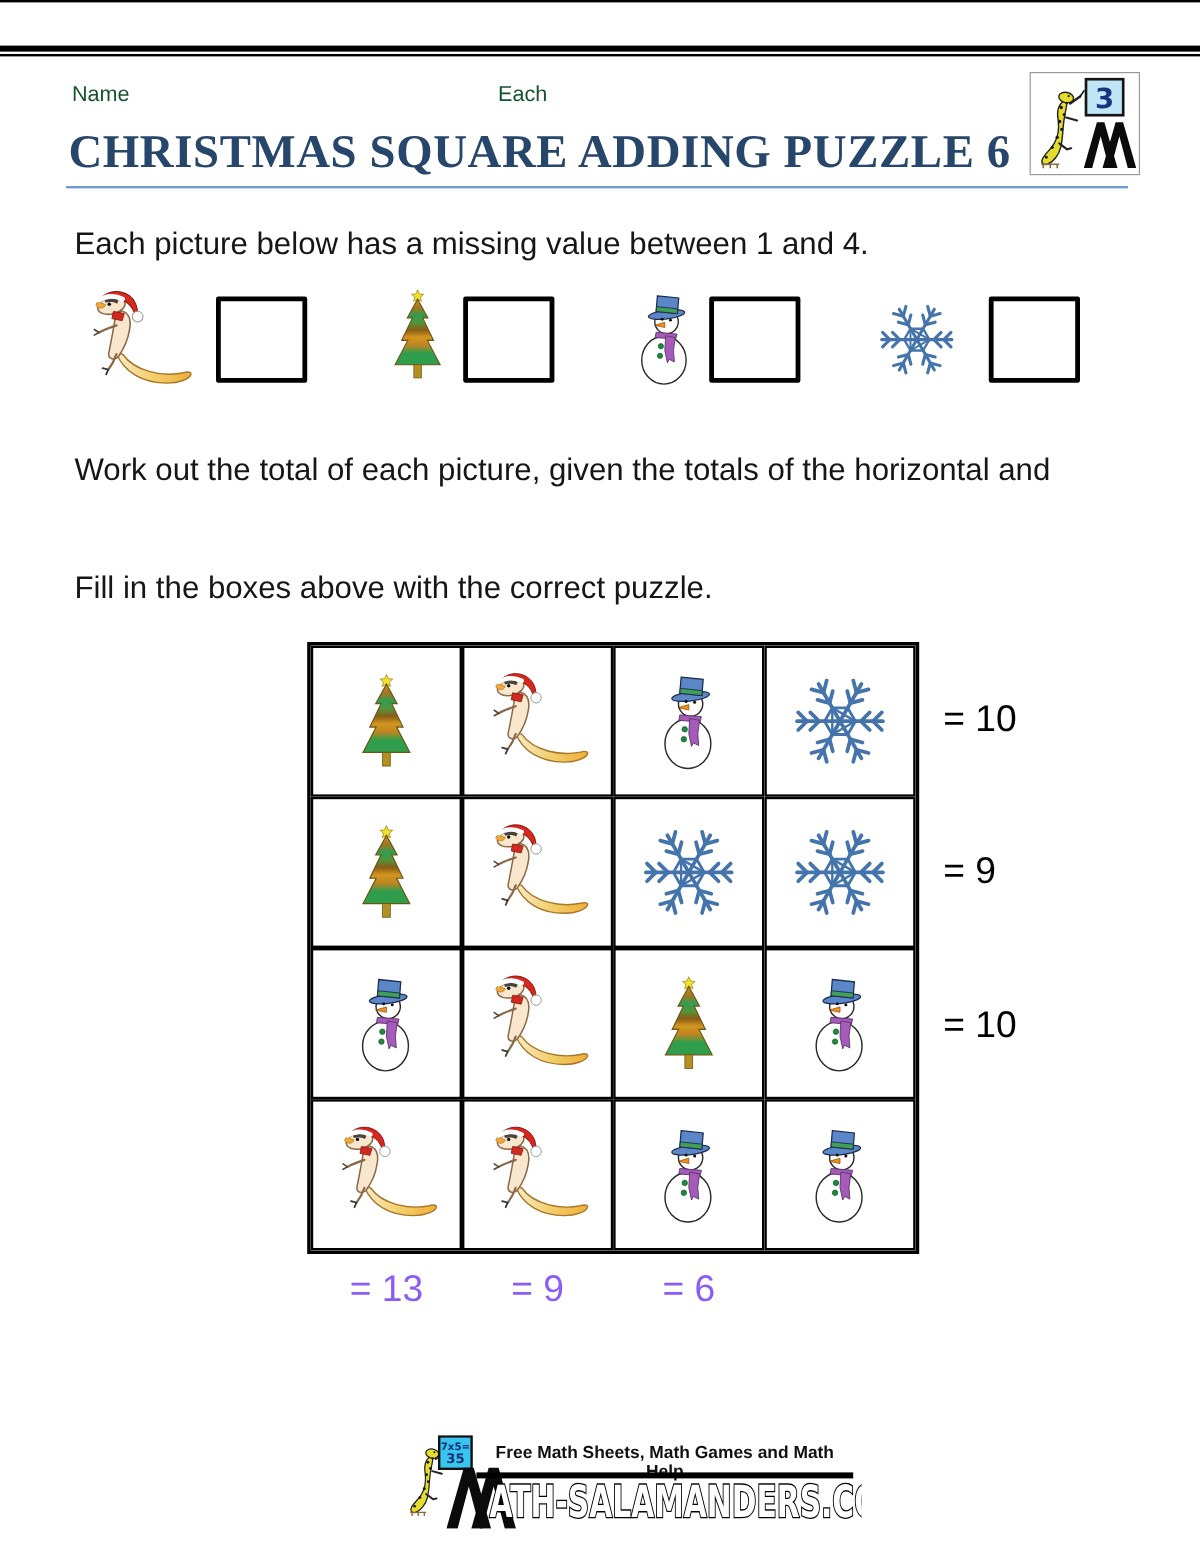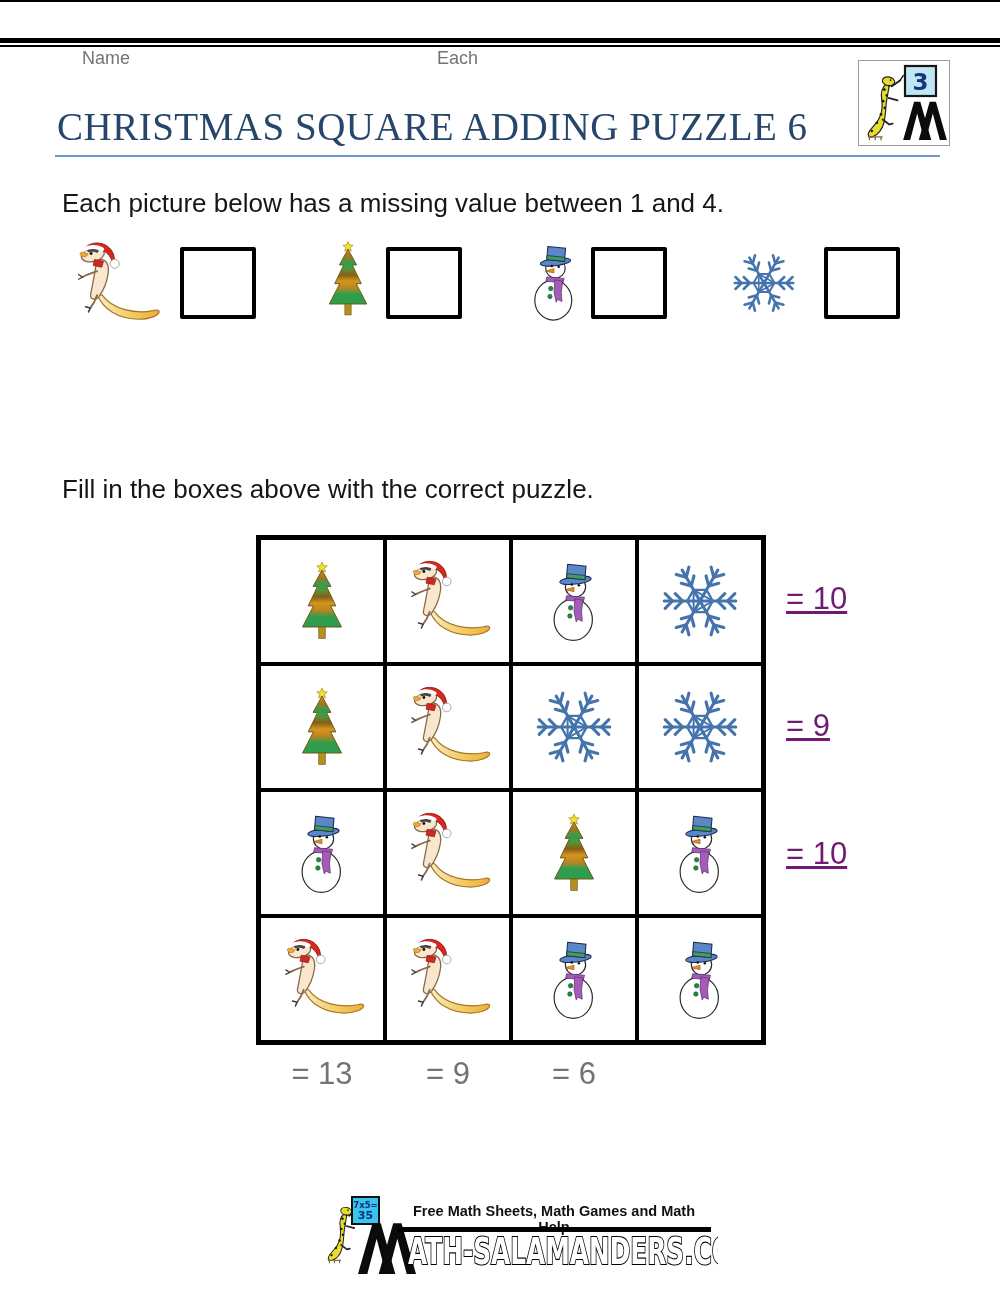--- a/index.html
+++ b/index.html
@@ -1,48 +1,48 @@
 <!DOCTYPE html>
 <html><head>
 <meta charset="utf-8">
 <style>
   html,body{margin:0;padding:0;background:#ffffff;}
   body{width:1000px;height:1294px;position:relative;font-family:"Liberation Sans",sans-serif;color:#1b1b1b;overflow:hidden;}
   .hline{position:absolute;left:0;right:0;background:#000;}
   #edge-top{top:0;height:2px;}
   #rule-thick{top:38px;height:5px;}
   #rule-thin{top:45px;height:2px;}
-  .field-label{position:absolute;top:48px;font-size:18px;color:#737373;margin-left:22px;}
+  .field-label{position:absolute;top:68px;font-size:18px;color:#14532d;}
   #name-label{left:60px;}
   #date-label{left:415px;}
   #corner-logo{position:absolute;left:858px;top:60px;width:92px;height:86px;border:1px solid #9a9a9a;background:#fff;box-sizing:border-box;}
-  #page-title{position:absolute;left:57px;top:104px;font-family:"Liberation Serif",serif;font-weight:normal;font-size:39px;line-height:46px;color:#27466b;letter-spacing:.5px;white-space:nowrap;}
+  #page-title{position:absolute;left:57px;top:104px;font-family:"Liberation Serif",serif;font-weight:bold;font-size:39px;line-height:46px;color:#27466b;letter-spacing:.5px;white-space:nowrap;}
   #title-rule{position:absolute;left:55px;top:155px;width:885px;height:2px;background:#6f9ad0;}
   .para{position:absolute;left:62px;font-size:26px;line-height:42px;color:#161616;white-space:nowrap;}
   #para1{top:182px;}
   #para2{top:370px;}
   #para3{top:468px;}
   #key-row{position:absolute;left:0;top:233px;width:1000px;height:110px;}
   .key-icon{position:absolute;}
   .answer-box{position:absolute;width:76px;height:72px;border:4px solid #000;border-radius:2px;background:#fff;box-sizing:border-box;}
   .ki-salamander{width:112px;height:86px;}
   .ki-tree{width:50px;height:92px;}
   .ki-snowman{width:58px;height:90px;}
   .ki-snowflake{width:74px;height:72px;}
   #puzzle-grid{position:absolute;left:256px;top:535px;display:grid;grid-template-columns:repeat(4,126px);grid-template-rows:repeat(4,126px);border:3px solid #000;background:#fff;}
   .pcell{border:2px solid #000;display:flex;align-items:center;justify-content:center;box-sizing:border-box;background:#fff;}
   .gi-tree{width:52px;height:88px;}
   .gi-salamander{width:108px;height:84px;}
   .gi-snowman{width:60px;height:92px;}
   .gi-snowflake{width:92px;height:88px;}
   #row-totals{position:absolute;left:786px;top:535px;width:130px;height:510px;display:flex;flex-direction:column;}
-  .row-total{height:127.5px;display:flex;align-items:center;font-size:31px;color:#701a75;text-decoration:underline;}
+  .row-total{height:127.5px;display:flex;align-items:center;font-size:31px;color:#000000;}
   #col-totals{position:absolute;left:259px;top:1056px;width:504px;height:46px;display:flex;}
-  .col-total{width:126px;text-align:center;font-size:31px;color:#737373;}
-  #footer-logo{position:absolute;left:322px;top:1196px;width:94px;height:78px;}
+  .col-total{width:126px;text-align:center;font-size:31px;color:#8b5cf6;}
+  #footer-logo{position:absolute;left:336px;top:1196px;width:94px;height:78px;}
   #footer-tagline{position:absolute;left:398px;top:1203px;width:312px;text-align:center;font-size:14.5px;font-weight:bold;color:#111;}
   #footer-bar{position:absolute;left:397px;top:1227px;width:314px;height:5px;background:#000;}
   #site-text-svg{position:absolute;left:406px;top:1231px;width:312px;height:44px;}
   #symdefs{position:absolute;width:0;height:0;overflow:hidden;}
 </style>
 </head>
 <body>
 
 <svg id="symdefs" aria-hidden="true" xmlns="http://www.w3.org/2000/svg">
   <defs>
@@ -183,20 +183,21 @@
         <use href="#sym-snowman"></use>
       </svg>
       <div class="answer-box" style="left: 591px; top: 14px;"></div>
       <svg class="ki ki-snowflake key-icon" style="left: 727px; top: 14px;">
         <use href="#sym-snowflake"></use>
       </svg>
       <div class="answer-box" style="left: 824px; top: 14px;"></div>
     </div>
 
   <div id="para2" class="para">
+    <div>Work out the total of each picture, given the totals of the horizontal and</div>
   </div>
   <div id="para3" class="para">Fill in the boxes above with the correct puzzle.</div>
 
   <div id="puzzle-grid">
       <div class="pcell">
         <svg class="gi gi-tree">
           <use href="#sym-tree"></use>
         </svg>
       </div>
       <div class="pcell">

